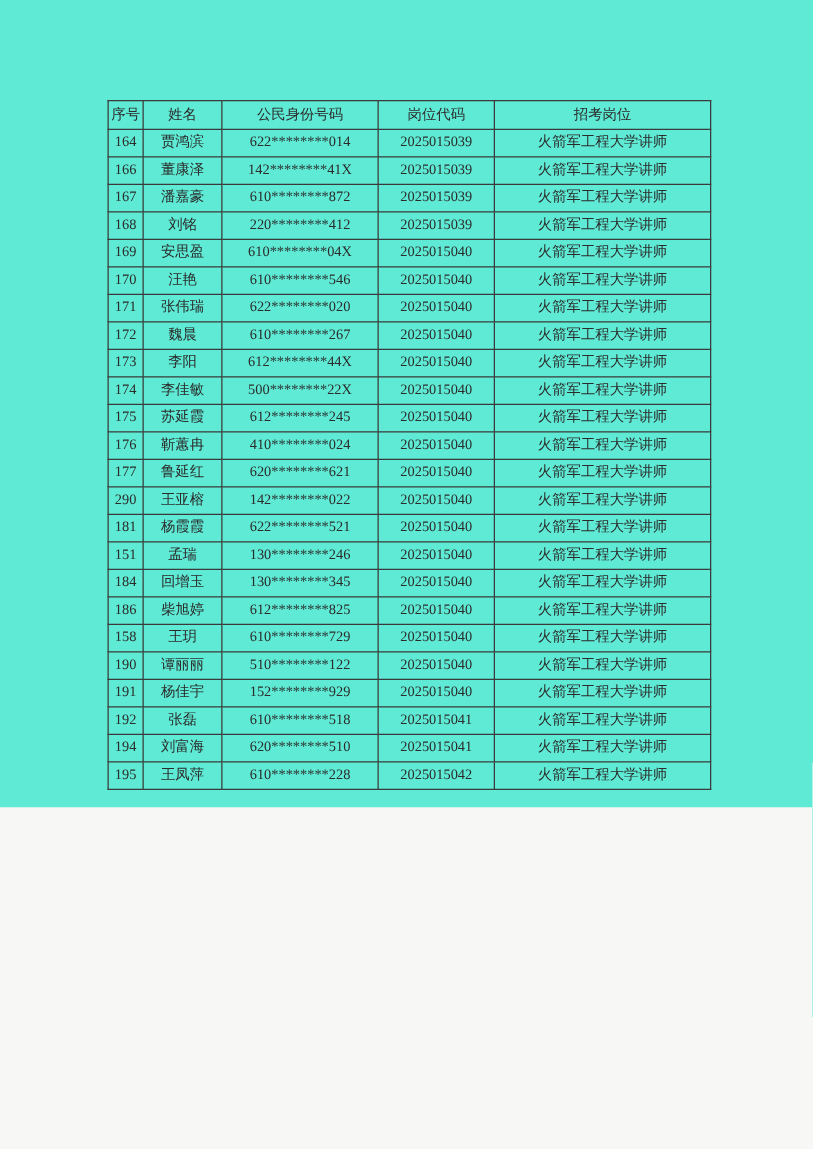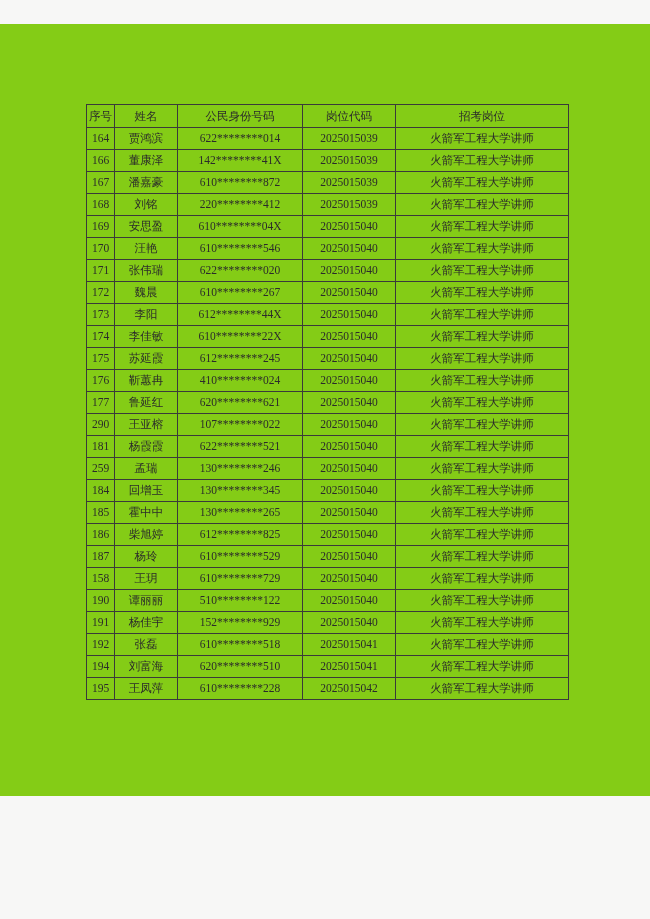--- a/index.html
+++ b/index.html
@@ -3,26 +3,25 @@
 <meta charset="utf-8">
 <style>
   html, body {
     margin: 0;
     padding: 0;
     background: #f7f7f6;
   }
   .page {
     position: relative;
     width: 650px;
-    height: 772px;
-    background: #84cc16;
+    height: 646px;
+    background: #5eead4;
     font-family: "Liberation Serif", "DejaVu Serif", serif;
     color: #2b2b2b;
     overflow: hidden;
-    margin-top: 24px;
   }
   table.roster {
     position: absolute;
     left: 86px;
     top: 80px;
     width: 482px;
     border-collapse: collapse;
     table-layout: fixed;
     border: 1.5px solid #3a3a3a;
   }
@@ -143,21 +142,21 @@
         <tr>
           <td>173</td>
           <td>李阳</td>
           <td>612********44X</td>
           <td>2025015040</td>
           <td>火箭军工程大学讲师</td>
         </tr>
         <tr>
           <td>174</td>
           <td>李佳敏</td>
-          <td>610********22X</td>
+          <td>500********22X</td>
           <td>2025015040</td>
           <td>火箭军工程大学讲师</td>
         </tr>
         <tr>
           <td>175</td>
           <td>苏延霞</td>
           <td>612********245</td>
           <td>2025015040</td>
           <td>火箭军工程大学讲师</td>
         </tr>
@@ -171,63 +170,49 @@
         <tr>
           <td>177</td>
           <td>鲁延红</td>
           <td>620********621</td>
           <td>2025015040</td>
           <td>火箭军工程大学讲师</td>
         </tr>
         <tr>
           <td>290</td>
           <td>王亚榕</td>
-          <td>107********022</td>
+          <td>142********022</td>
           <td>2025015040</td>
           <td>火箭军工程大学讲师</td>
         </tr>
         <tr>
           <td>181</td>
           <td>杨霞霞</td>
           <td>622********521</td>
           <td>2025015040</td>
           <td>火箭军工程大学讲师</td>
         </tr>
         <tr>
-          <td>259</td>
+          <td>151</td>
           <td>孟瑞</td>
           <td>130********246</td>
           <td>2025015040</td>
           <td>火箭军工程大学讲师</td>
         </tr>
         <tr>
           <td>184</td>
           <td>回增玉</td>
           <td>130********345</td>
           <td>2025015040</td>
           <td>火箭军工程大学讲师</td>
         </tr>
         <tr>
-          <td>185</td>
-          <td>霍中中</td>
-          <td>130********265</td>
-          <td>2025015040</td>
-          <td>火箭军工程大学讲师</td>
-        </tr>
-        <tr>
           <td>186</td>
           <td>柴旭婷</td>
           <td>612********825</td>
-          <td>2025015040</td>
-          <td>火箭军工程大学讲师</td>
-        </tr>
-        <tr>
-          <td>187</td>
-          <td>杨玲</td>
-          <td>610********529</td>
           <td>2025015040</td>
           <td>火箭军工程大学讲师</td>
         </tr>
         <tr>
           <td>158</td>
           <td>王玥</td>
           <td>610********729</td>
           <td>2025015040</td>
           <td>火箭军工程大学讲师</td>
         </tr>

